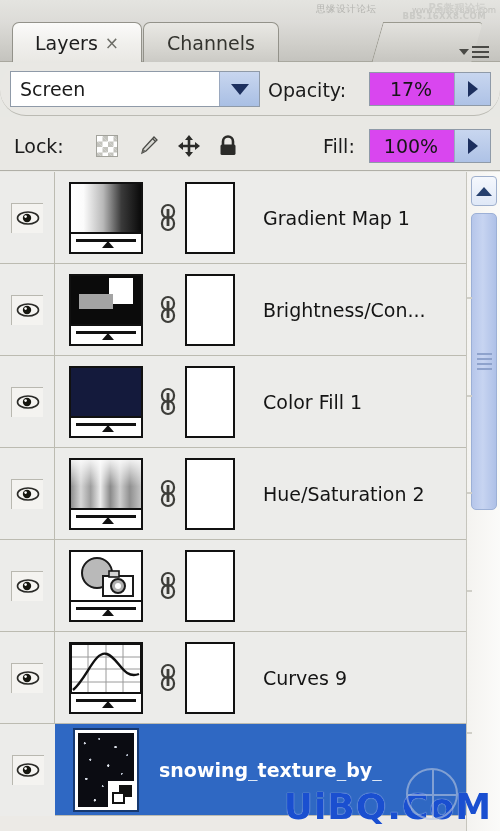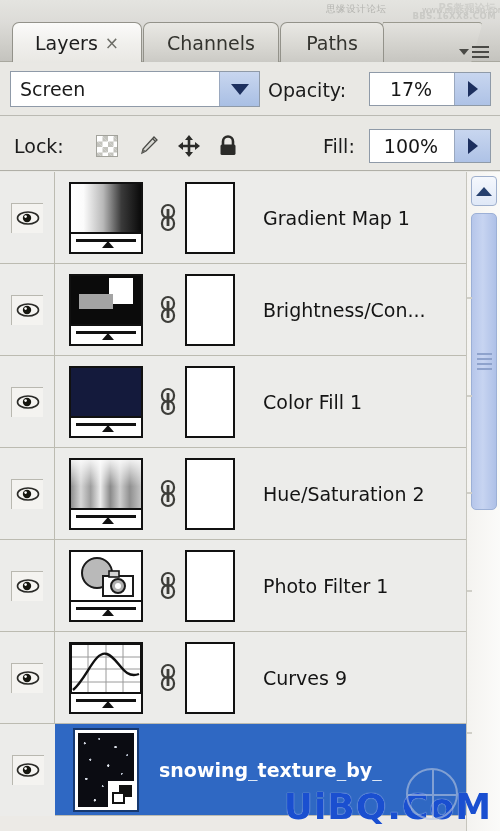--- a/index.html
+++ b/index.html
@@ -24,21 +24,21 @@
   .top-strip {
     position: absolute;
     left: 0; top: 0;
     width: 500px; height: 20px;
     background: linear-gradient(to bottom, #e4e4e0 0%, #dddcd8 100%);
   }
 
   
   .wm-top {
     position: absolute;
-    top: 1px; right: 2px;
+    top: 1px; right: 12px;
     width: 200px; height: 35px;
     pointer-events: none;
     z-index: 40;
   }
   .wm-cn {
     position: absolute;
     left: 28px; top: 2px;
     font-size: 9.5px;
     color: #b4b4b0;
     letter-spacing: 0.6px;
@@ -151,20 +151,21 @@
     background: #4a4a46;
   }
 
   
   .blend-row {
     position: absolute;
     left: 0; top: 63px;
     width: 500px; height: 53px;
     background: #e9e8e4;
     border-bottom: 1px solid #bbbab3;
+    border-radius: 26px;
   }
   .blend-select {
     position: absolute;
     left: 10px; top: 8px;
     width: 250px; height: 36px;
     background: #ffffff;
     border: 1px solid #8f9aa8;
     display: flex;
     align-items: center;
   }
@@ -191,21 +192,21 @@
 
   .opacity-label {
     position: absolute;
     left: 268px; top: 16px;
     font-size: 19px;
     color: #1b1b1b;
   }
   .num-field {
     position: absolute;
     height: 34px;
-    background: #ffffff;
+    background: #d946ef;
     border: 1px solid #8f9aa8;
     display: flex;
     align-items: center;
   }
   .num-val {
     flex: 1;
     text-align: center;
     font-size: 19px;
     color: #161616;
     padding-right: 2px;
@@ -564,23 +565,20 @@
 
     <div class="tab active" id="tab0">
       <span>Layers</span>
       <span class="tab-close">×</span>
     </div>
 
     <div class="tab inactive" id="tab1">
       <span>Channels</span>
     </div>
 
-    <div class="tab inactive" id="tab2">
-      <span>Paths</span>
-    </div>
 
     <div class="panel-menu">
       <span class="pm-tri"></span>
       <span class="pm-lines">
           <i></i>
           <i></i>
           <i></i>
         </span>
     </div>
   </div>
@@ -807,21 +805,20 @@
       <div class="link-cell">
         <svg width="18" height="30" viewBox="0 0 18 30">
           <rect x="3" y="2" width="12" height="13" rx="6" fill="none" stroke="#3d3d39" stroke-width="2.2"></rect>
           <rect x="3" y="14" width="12" height="13" rx="6" fill="none" stroke="#3d3d39" stroke-width="2.2"></rect>
           <rect x="7.6" y="6" width="2.8" height="17" fill="#3d3d39"></rect>
         </svg>
       </div>
       <div class="mask-cell">
         <div class="mask-thumb"></div>
       </div>
-      <div class="name-cell">Photo Filter 1</div>
     </div>
 
     <div class="layer-row">
       <div class="eye-cell">
         <span class="eye-box">
           <svg width="24" height="16" viewBox="0 0 24 16">
             <ellipse cx="12" cy="8" rx="10.5" ry="6" fill="#f6f5f2" stroke="#2a2a27" stroke-width="1.6"></ellipse>
             <circle cx="11" cy="8" r="4.2" fill="#16160f"></circle>
             <circle cx="9.6" cy="6.6" r="1.3" fill="#ffffff"></circle>
           </svg>

